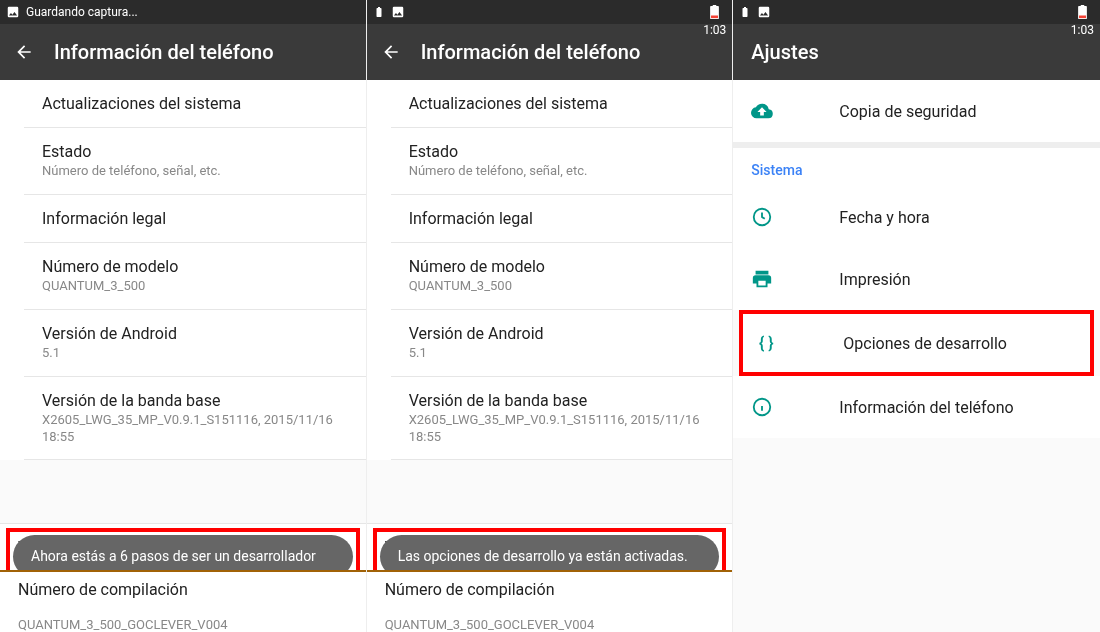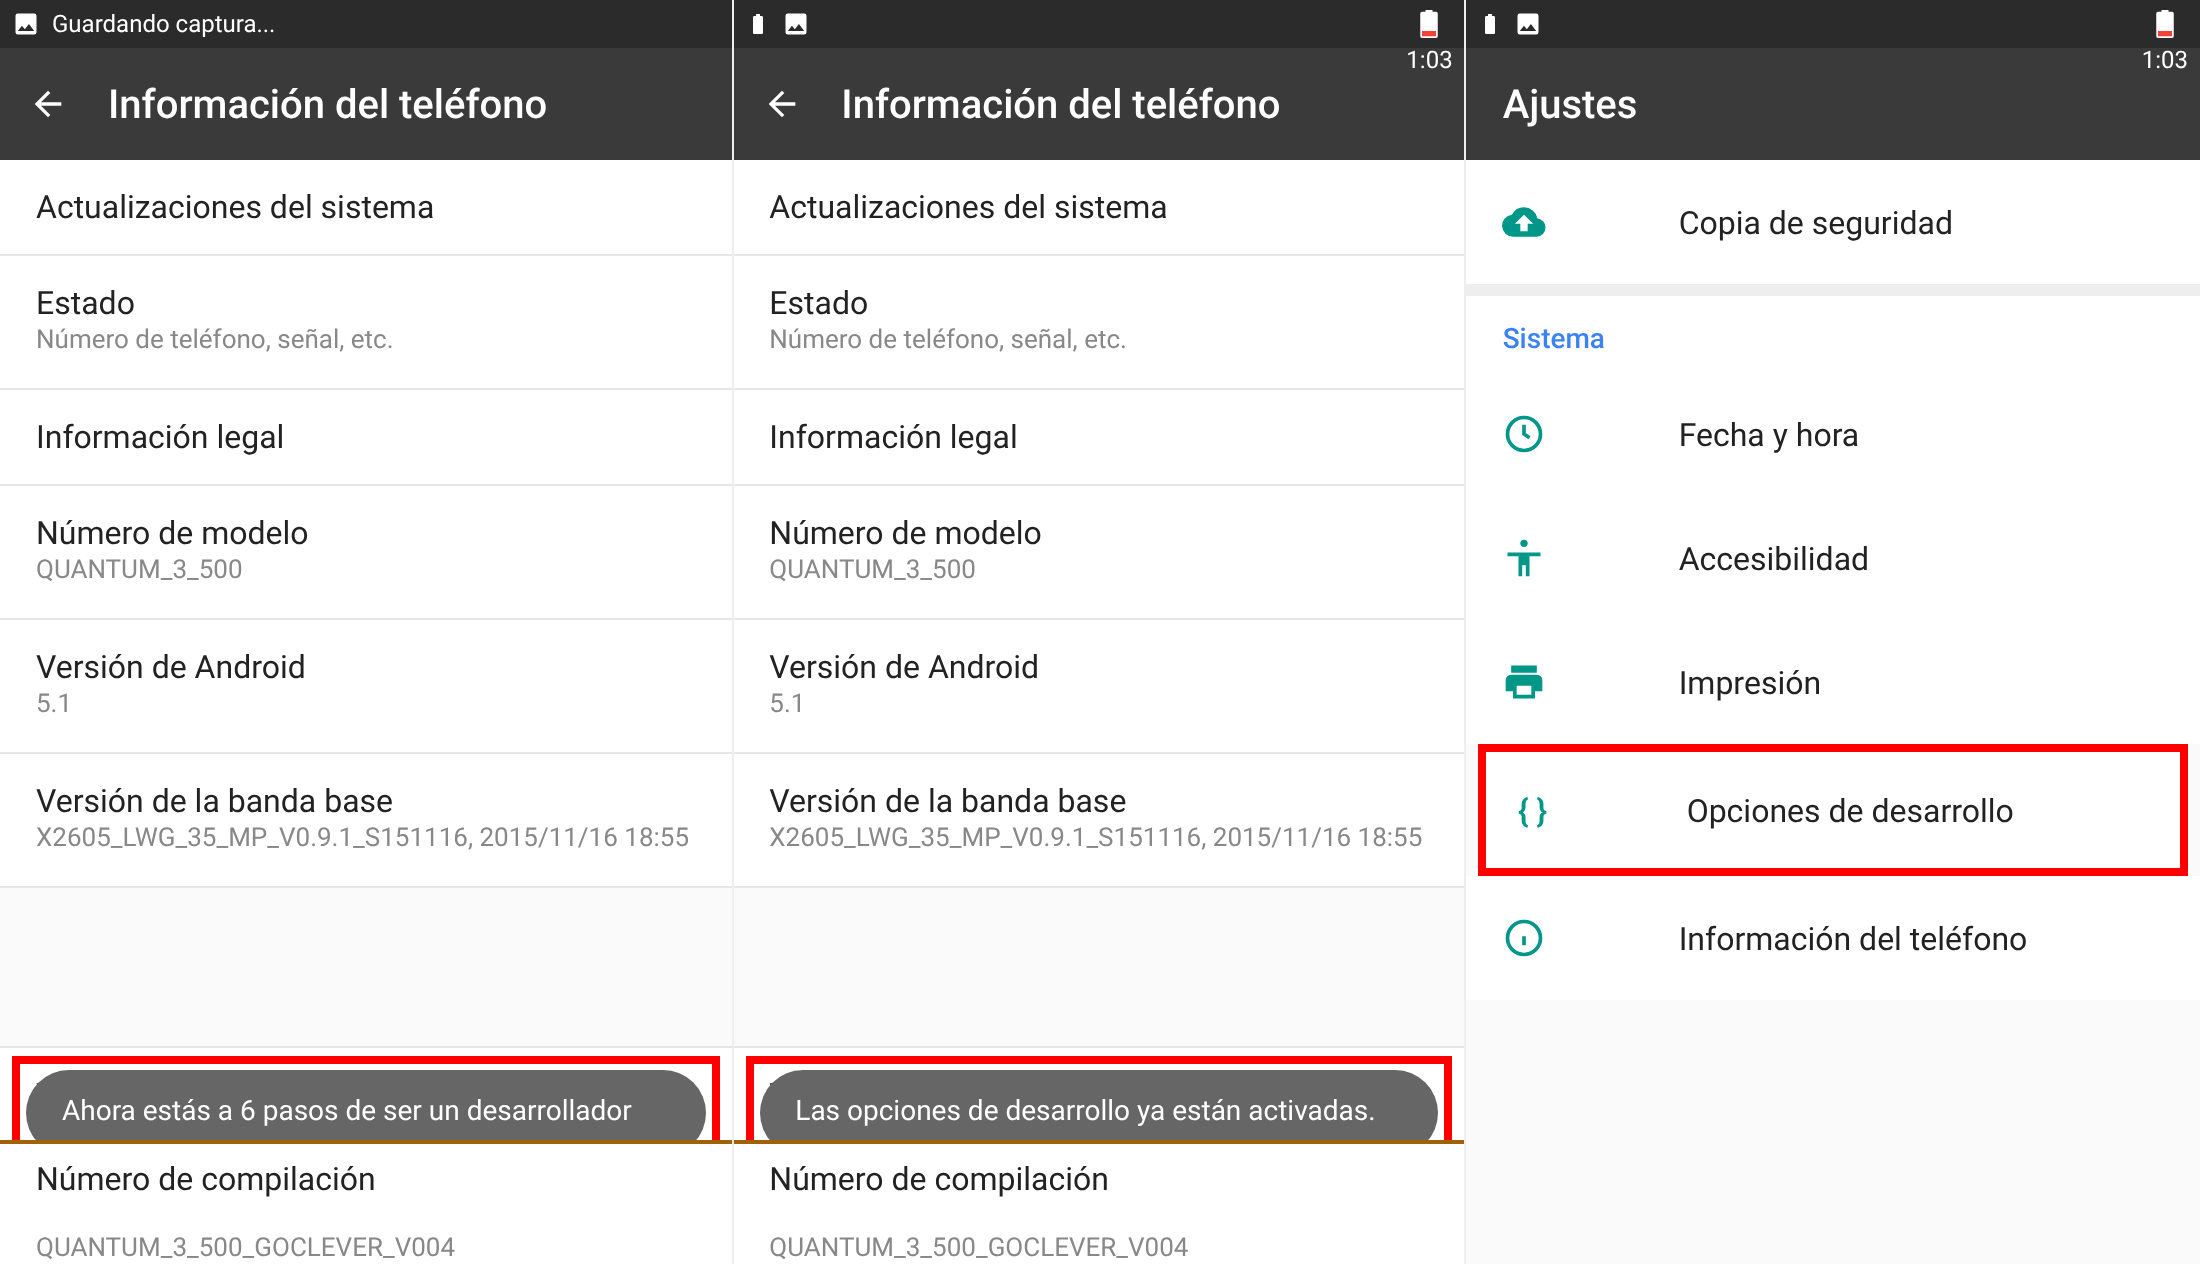--- a/index.html
+++ b/index.html
@@ -37,20 +37,21 @@
     background: #3a3a3a;
     color: #fff;
     display: flex;
     align-items: center;
     padding: 0 14px;
     gap: 20px;
   }
   .appbar .title { font-size: 20px; font-weight: 500; }
   .list {
     background: #fff;
+    padding-left: 24px;
   }
   .item {
     padding: 14px 18px;
     border-bottom: 1px solid #e6e6e6;
   }
   .item .primary { font-size: 16px; color: #222; }
   .item .secondary { font-size: 13px; color: #888; margin-top: 2px; line-height: 1.3; }
 
   .toast-wrap {
     position: absolute;
@@ -274,29 +275,20 @@
     <div class="icon">
       <svg width="22" height="22" viewBox="0 0 24 24" fill="none" stroke="#009688" stroke-width="2">
           <circle cx="12" cy="12" r="9"></circle>
           <path d="M12 7v5l3 2"></path>
         </svg>
     </div>
     <div class="label">Fecha y hora</div>
   </div>
 
 
-  <div class="row">
-    <div class="icon">
-      <svg width="22" height="22" viewBox="0 0 24 24" fill="#009688">
-          <circle cx="12" cy="4" r="2"></circle>
-          <path d="M21 9H3v2h6v11h2v-6h2v6h2V11h6z"></path>
-        </svg>
-    </div>
-    <div class="label">Accesibilidad</div>
-  </div>
 
   <div class="row">
     <div class="icon">
       <svg width="22" height="22" viewBox="0 0 24 24" fill="#009688">
           <path d="M19 8H5a3 3 0 0 0-3 3v6h4v4h12v-4h4v-6a3 3 0 0 0-3-3zm-3 11H8v-5h8v5zm3-12H5V3h14v4z"></path>
         </svg>
     </div>
     <div class="label">Impresión</div>
   </div>
 

